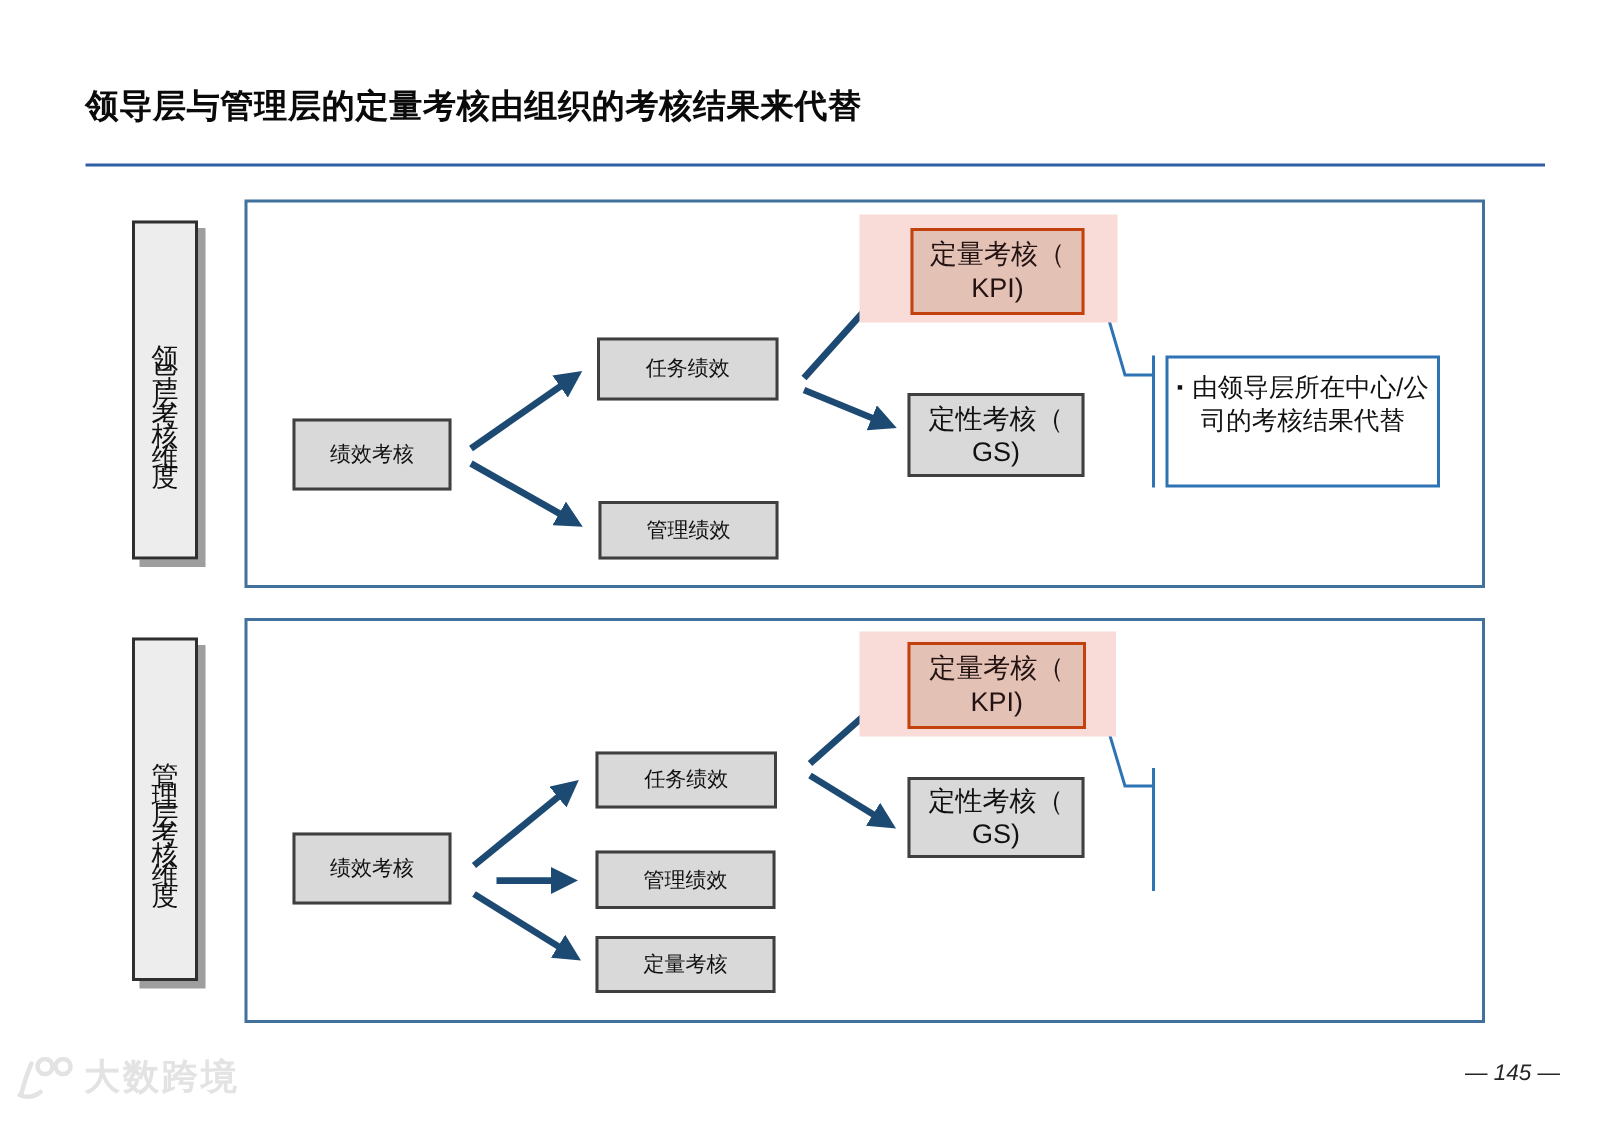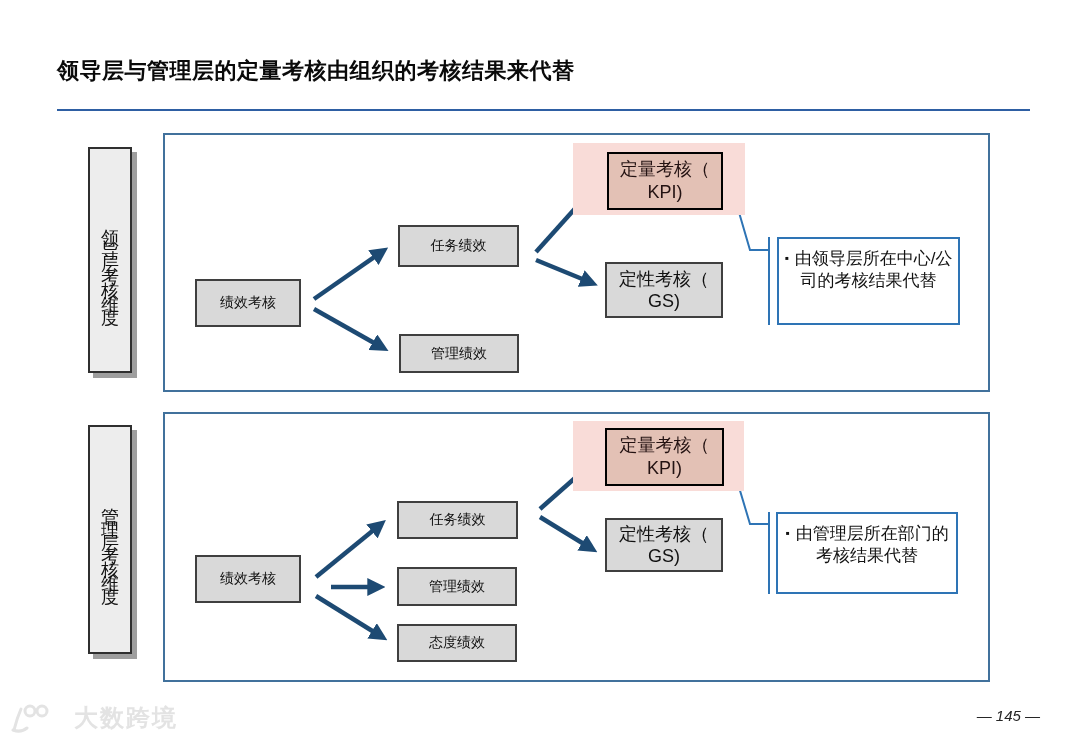--- a/index.html
+++ b/index.html
@@ -21,33 +21,33 @@
     writing-mode:vertical-rl;text-orientation:upright;font-size:18px;color:#111;
     letter-spacing:13px;line-height:1;
   }
   .gbox{
     position:absolute;background:#d9d9d9;border:2px solid #3f3f3f;color:#111;
     display:flex;flex-direction:column;align-items:center;justify-content:center;
     font-size:14px;line-height:1.25;text-align:center;box-sizing:border-box;
   }
   .hl{position:absolute;background:#f9dcd8;}
   .kbox{
-    position:absolute;background:#e3c1b5;border:2px solid #000000;color:#231212;
+    position:absolute;background:#e3c1b5;border:2px solid #c2410c;color:#231212;
     display:flex;flex-direction:column;align-items:center;justify-content:center;
     font-size:18px;line-height:1.3;text-align:center;box-sizing:border-box;
   }
   .callout{
     position:absolute;background:#ffffff;border:2px solid #2e74b5;color:#111;
     font-size:17px;line-height:1.32;text-align:center;box-sizing:border-box;
     padding:9px 4px;
   }
   .callout .bullet{font-size:12px;vertical-align:2px;margin-right:6px;}
   .overlay{position:absolute;left:0;top:0;width:1080px;height:748px;pointer-events:none;}
   .watermark{
-    position:absolute;left:8px;top:702px;display:flex;align-items:center;gap:24px;
+    position:absolute;left:8px;top:702px;display:flex;align-items:center;gap:6px;
     color:#e3e3e3;font-weight:bold;font-size:24px;letter-spacing:2px;user-select:none;
   }
   .page-number{
     position:absolute;left:950px;top:707px;width:90px;text-align:right;
     font-size:15px;color:#262626;white-space:nowrap;font-style:italic;
   }
 </style>
 </head>
 <body>
 
@@ -131,38 +131,35 @@
 
   <div class="gbox" style="left:397px;top:501px;width:121px;height:38px;">
     <span>任务绩效</span>
   </div>
 
   <div class="gbox" style="left:397px;top:567px;width:120px;height:39px;">
     <span>管理绩效</span>
   </div>
 
   <div class="gbox" style="left:397px;top:624px;width:120px;height:38px;">
-    <span>态度绩效</span>
+    <span>定量考核</span>
   </div>
 
   <div class="hl" style="left:573px;top:421px;width:171px;height:70px;"></div>
 
   <div class="kbox" style="left:605px;top:428px;width:119px;height:58px;">
     <span>定量考核（</span>
     <span>KPI)</span>
   </div>
 
   <div class="gbox" style="left:605px;top:518px;width:118px;height:54px;font-size:18px;">
     <span>定性考核（</span>
     <span>GS)</span>
   </div>
 
-  <div class="callout" style="left:776px;top:512px;width:182px;height:82px;">
-    <span class="bullet">▪</span><span>由管理层所在部门的考核结果代替</span>
-  </div>
 
   <div class="watermark">
     <svg width="42" height="32" viewBox="0 0 42 32">
       <g stroke="#e3e3e3" stroke-width="3" fill="none" stroke-linecap="round">
         <path d="M6 28 Q9 16 13 7"></path>
         <path d="M5 28 Q13 31 19 26"></path>
         <circle cx="22" cy="9" r="5"></circle>
         <circle cx="34" cy="9" r="5"></circle>
       </g>
     </svg>

